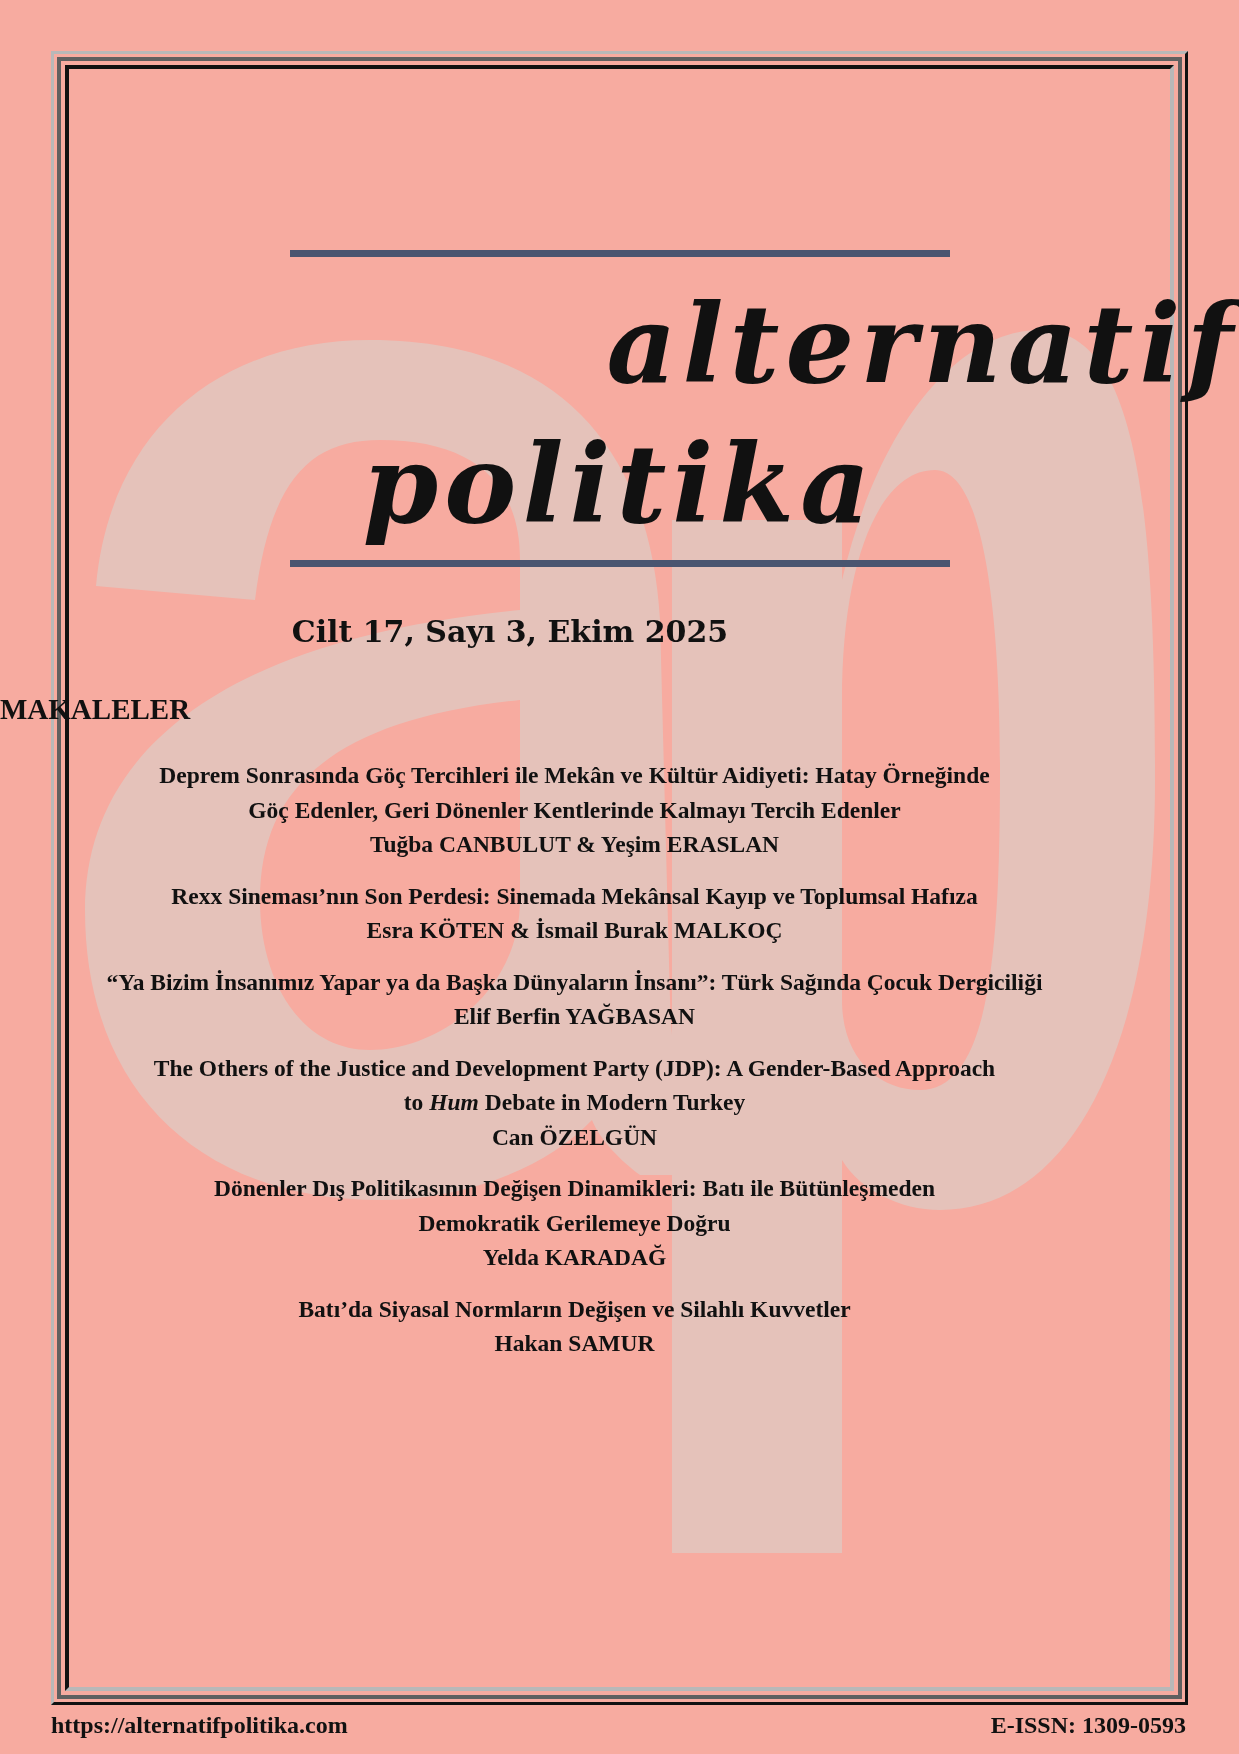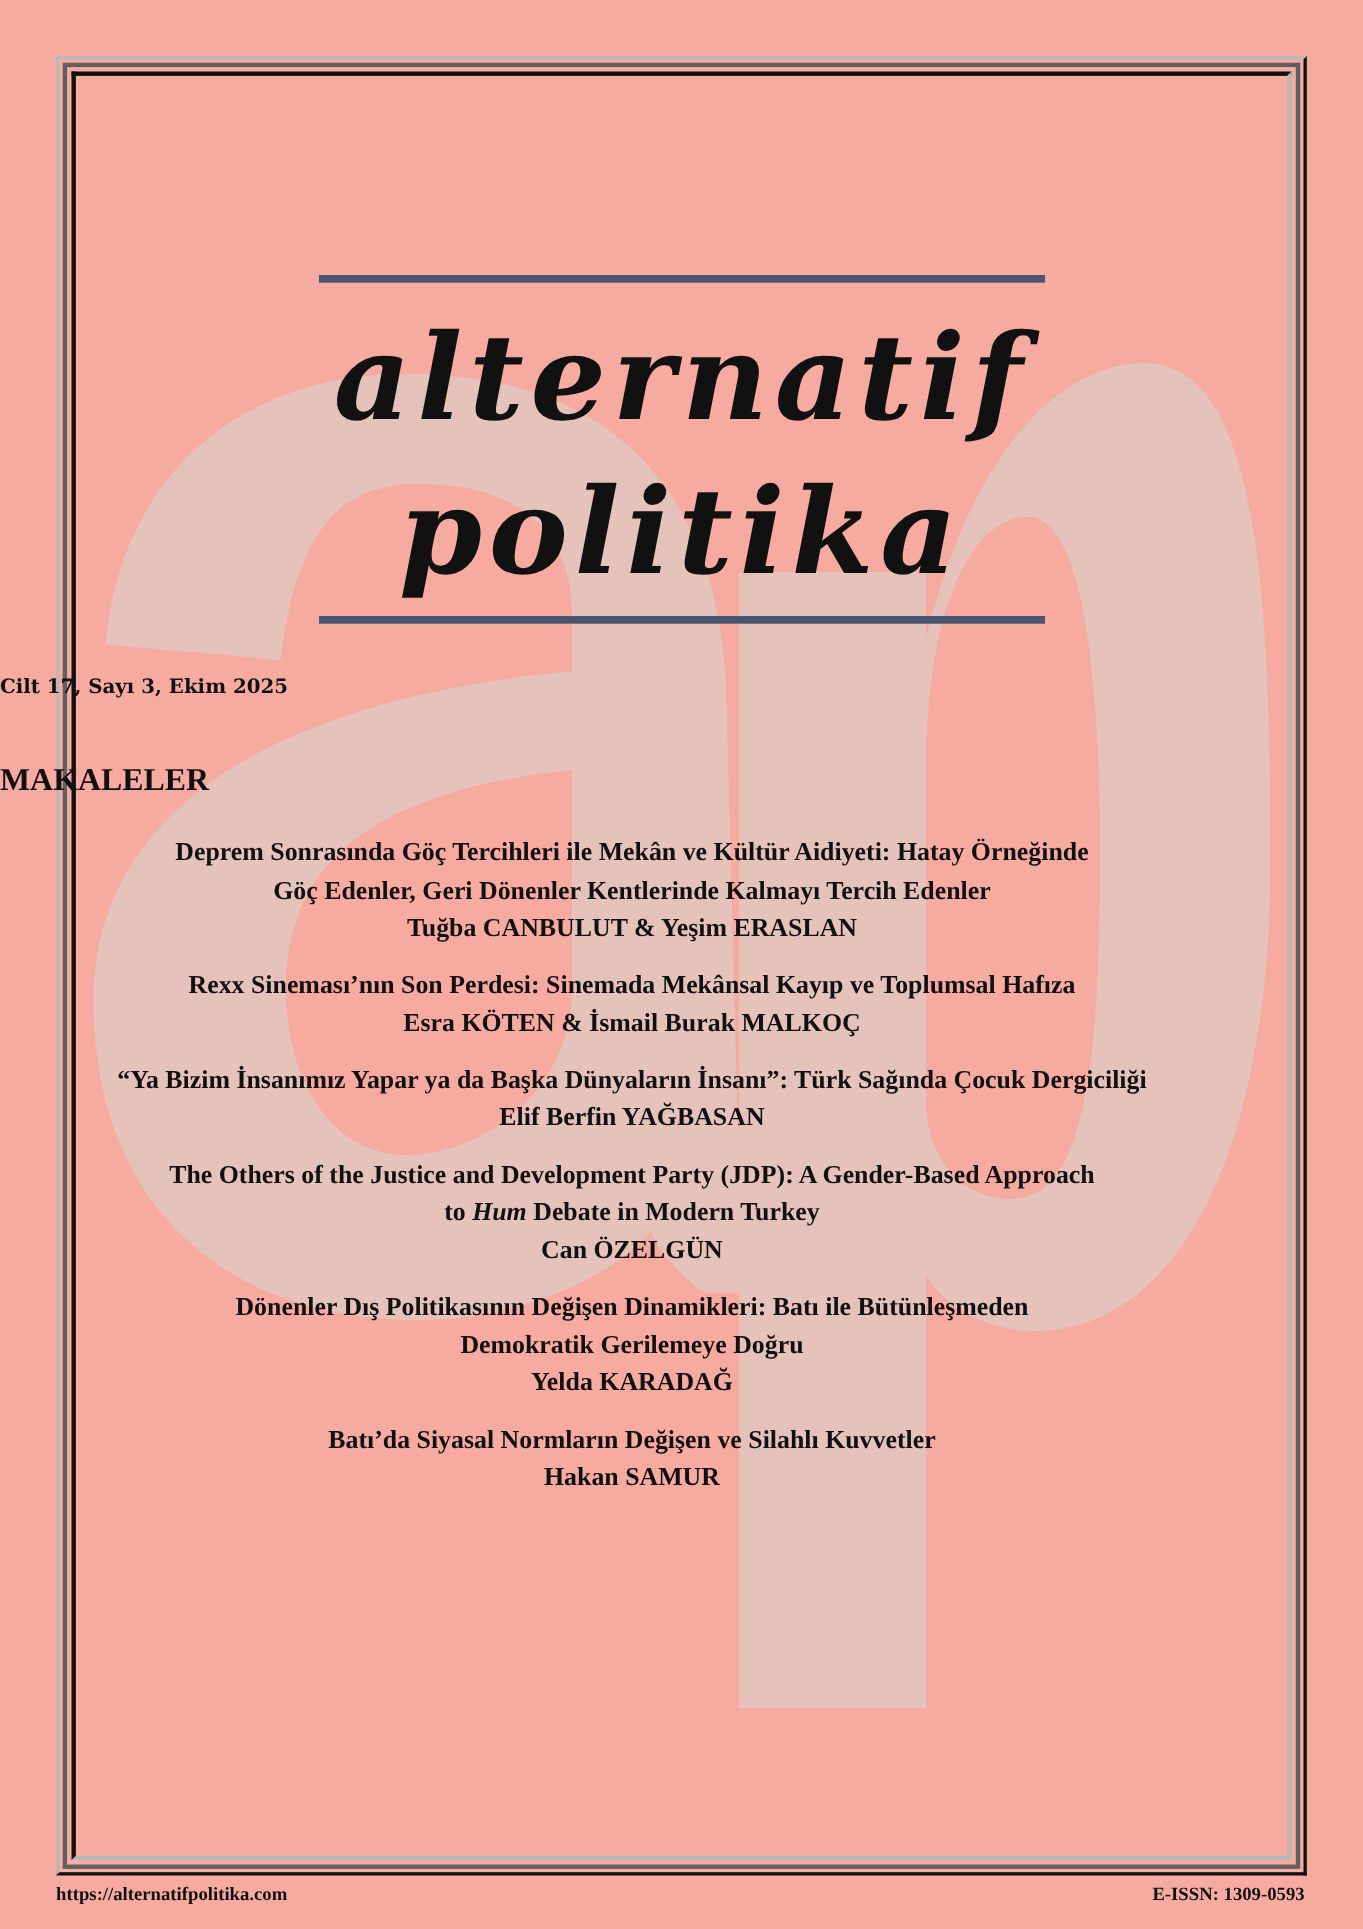--- a/index.html
+++ b/index.html
@@ -4,46 +4,46 @@
 <style>
   html, body { margin:0; padding:0; }
   body { width:1239px; height:1754px; background:#F7ABA0; position:relative; overflow:hidden; font-family:"Liberation Serif", serif; color:#111; }
   .watermark { position:absolute; left:0; top:0; width:1239px; height:1754px; }
   .frame { position:absolute; left:51px; top:51px; width:1137px; height:1654px; box-sizing:border-box;
            border-top:3px solid #b8b8b8; border-left:3px solid #b8b8b8; border-right:3px solid #111; border-bottom:3px solid #111; }
   .frame2 { position:absolute; left:3px; top:3px; right:3px; bottom:3px; border:4px solid #606060; }
   .frame3 { position:absolute; left:4px; top:4px; right:4px; bottom:4px; border-top:4px solid #111; border-left:4px solid #111; border-right:4px solid #b8b8b8; border-bottom:4px solid #b8b8b8; }
   .rule { position:absolute; left:290px; width:660px; height:7px; background:#4A5570; }
   .title { position:absolute; left:0; width:1239px; text-align:center; font-family:"DejaVu Serif", serif; font-style:italic; font-weight:bold; font-size:108px; letter-spacing:6px; line-height:1; }
-  .issue { position:absolute; left:0; top:614px; width:1020px; font-family:"DejaVu Serif", serif; font-weight:bold; font-size:18px; }
+  .issue { position:absolute; left:0; top:614px; width:1020px; text-align:center; font-family:"DejaVu Serif", serif; font-weight:bold; font-size:30px; }
   .section { position:absolute; left:0; top:693px; width:1239px; font-weight:bold; font-size:29px; }
   .articles { position:absolute; left:0; top:758px; width:1149px; text-align:center; }
   .article { margin-bottom:17px; }
   .line { font-weight:bold; font-size:23.5px; line-height:34.5px; }
   .line i { font-style:italic; }
-  .footer { position:absolute; top:1712px; font-weight:bold; font-size:17px; }
+  .footer { position:absolute; top:1712px; font-weight:bold; font-size:24px; }
 </style>
 </head>
 <body>
 
 <svg class="watermark" viewBox="0 0 1239 1754" xmlns="http://www.w3.org/2000/svg">
 
   <path fill="#E5C2BA" d="M96 586 C110 430 220 340 370 340 C560 340 650 450 660 620 L670 1000 C672 1080 690 1140 720 1175 L640 1175 C620 1160 600 1140 592 1120 C545 1170 460 1200 380 1200 C200 1200 85 1090 85 910 C85 760 210 640 520 610 L520 560 C520 480 470 440 380 440 C310 440 270 480 255 600 Z M520 700 C330 720 260 790 260 900 C260 980 300 1050 370 1050 C440 1050 520 990 520 900 Z"></path>
 
   <path fill="#E5C2BA" d="M672 520 L842 520 L842 580 C880 420 960 330 1040 330 C1140 330 1155 520 1155 780 C1155 1050 1070 1210 940 1210 C900 1210 860 1190 842 1160 L842 1553 L672 1553 Z M842 700 L842 1000 C842 1060 880 1090 920 1090 C990 1090 1000 950 1000 770 C1000 620 985 470 935 470 C880 470 842 560 842 700 Z"></path>
 </svg>
 
 <div class="frame">
   <div class="frame2">
       <div class="frame3"></div>
     </div>
 </div>
 
 <div class="rule" style="top:250px;"></div>
-<div class="title" style="top:290px;">alternatif</div>
+<div class="title" style="top:290px;text-align:right;">alternatif</div>
 <div class="title" style="top:430px;">politika</div>
 <div class="rule" style="top:560px;"></div>
 
 <div class="issue">Cilt 17, Sayı 3, Ekim 2025</div>
 <div class="section">MAKALELER</div>
 
 <div class="articles">
   <div class="article">
     <div class="line">Deprem Sonrasında Göç Tercihleri ile Mekân ve Kültür Aidiyeti: Hatay Örneğinde</div>
     <div class="line">Göç Edenler, Geri Dönenler Kentlerinde Kalmayı Tercih Edenler</div>

